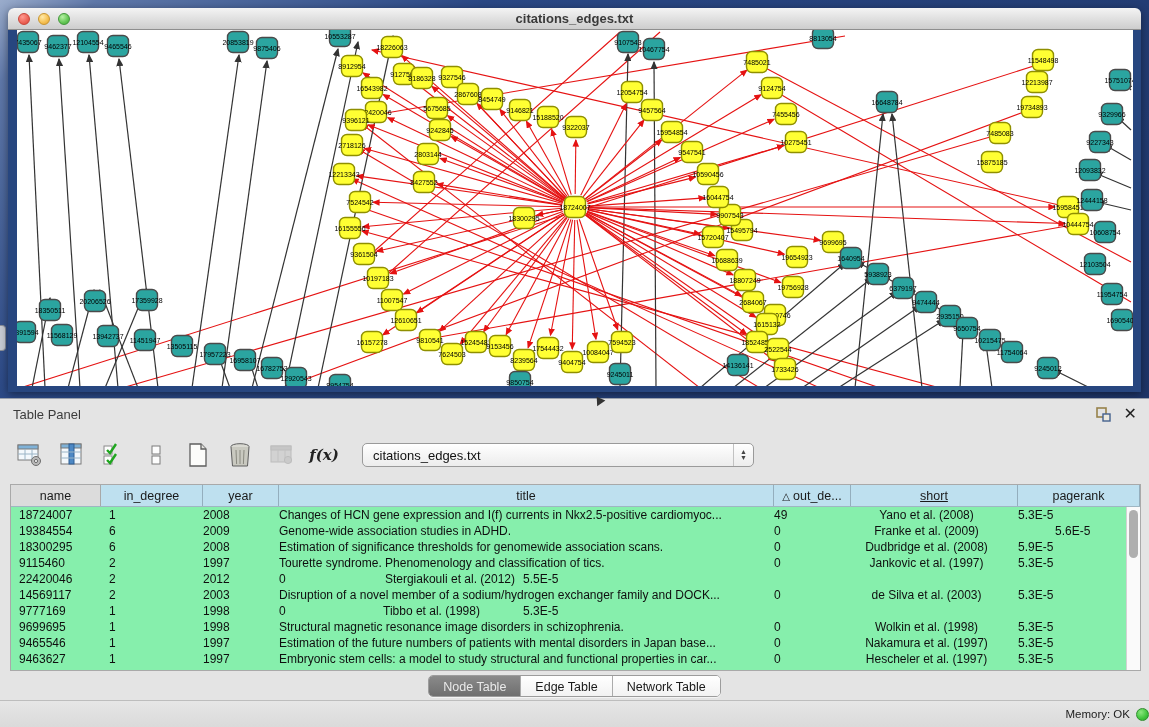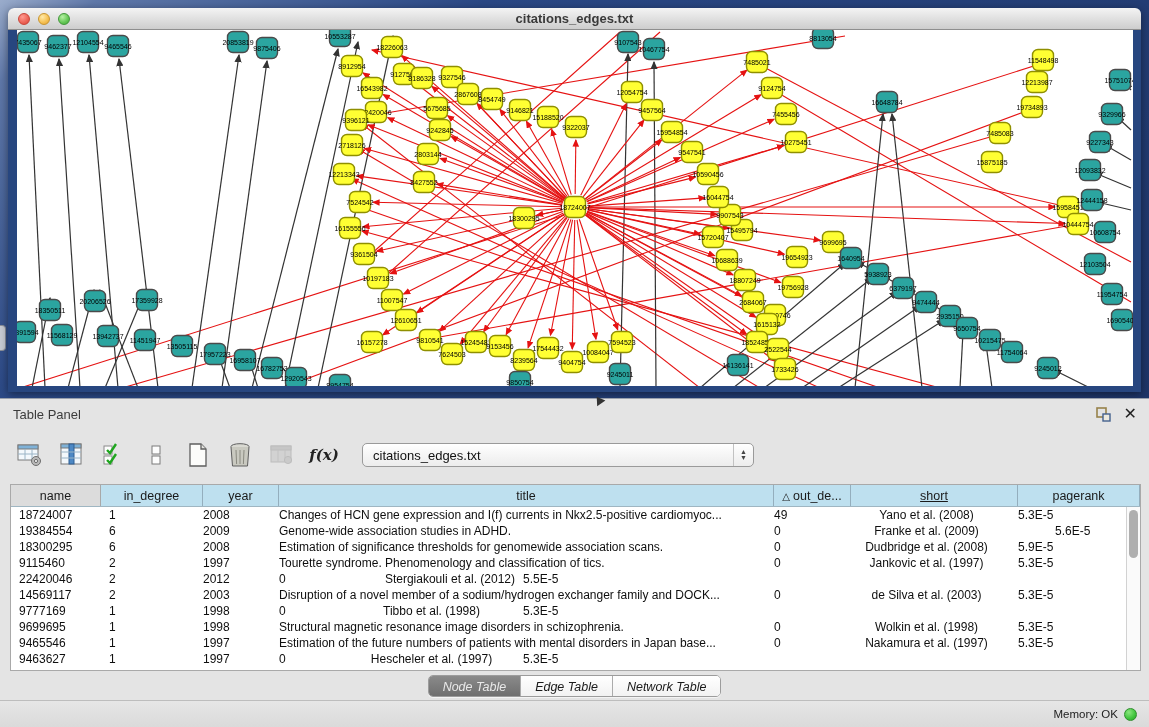--- a/index.html
+++ b/index.html
@@ -39,47 +39,47 @@
   .tbi { width:28px; height:28px; display:flex; align-items:center; justify-content:center; }
   .fx { font-family:"DejaVu Serif","Liberation Serif",serif; font-style:italic; font-size:15px; font-weight:bold; color:#222; }
   .combo { margin-left:10px; width:392px; height:24px; border:1px solid #9A9A9A; border-radius:5px;
     background:linear-gradient(#FFFFFF,#ECECEC); display:flex; align-items:center; position:relative;
     box-shadow:inset 0 1px 0 #fff; }
   .combo-text { padding-left:10px; font-size:13px; color:#111; flex:1; overflow:hidden; white-space:nowrap; }
   .combo-arrows { width:20px; height:100%; border-left:1px solid #C2C2C2; display:flex; flex-direction:column;
     align-items:center; justify-content:center; font-size:7px; color:#444; line-height:6px; }
   
   .tableframe { position:absolute; left:10px; top:85px; width:1131px; height:187px;
-    background:#ffffff; border:1px solid #A9A9A9; overflow:hidden; }
+    background:#86efac; border:1px solid #A9A9A9; overflow:hidden; }
   .thead { display:flex; height:22px; border-bottom:1px solid #9FB6C2; }
   .th { font-size:12.5px; color:#1A1A1A; text-align:center; line-height:22px;
     background:#BEE0EF; border-right:1px solid #94AEBD; overflow:hidden; white-space:nowrap; }
   .th.plain { background:#DCDCDC; border-right:1px solid #A8A8A8; }
   .sortg { font-size:10px; margin-right:3px; }
   .trow { display:flex; height:16px; }
   .td { font-size:12px; color:#0F0F0F; line-height:16px; padding-left:8px;
     overflow:hidden; white-space:nowrap; }
   .td.center { text-align:center; padding-left:0; }
   .vscroll { position:absolute; right:0; top:22px; width:14px; height:163px;
     background:#FAFAFA; border-left:1px solid #D2D2D2; }
   .vthumb { position:absolute; left:2px; top:3px; width:9px; height:48px;
     background:#AFAFAF; border-radius:5px; }
   
   .tabbar { position:absolute; left:0; top:272px; width:1149px; height:30px;
     display:flex; align-items:center; justify-content:center; }
   .segs { display:flex; height:22px; border:1px solid #9C9C9C; border-radius:5px; overflow:hidden;
     background:#FDFDFD; box-shadow:0 1px 0 rgba(255,255,255,.6); }
   .seg { padding:0 14px; font-size:12.5px; line-height:22px; color:#1A1A1A;
-    border-right:1px solid #ABABAB; background:linear-gradient(#FFFFFF,#F2F2F2);font-style:italic; }
+    border-right:1px solid #ABABAB; background:linear-gradient(#FFFFFF,#F2F2F2); }
   .seg:last-child { border-right:none; }
   .seg.sel { background:linear-gradient(#8A8A8A,#6F6F6F); color:#E9E9E9; }
   
   .statusbar { position:absolute; left:0; bottom:0; width:1149px; height:27px;
     background:linear-gradient(#E6E6E6,#DADADA); border-top:1px solid #BDBDBD;
-    display:flex; align-items:center; justify-content:flex-end; padding-right:12px; gap:6px; }
+    display:flex; align-items:center; justify-content:flex-end; gap:6px; }
   .memlabel { font-size:11.5px; color:#222; }
   .memdot { width:13px; height:13px; border-radius:50%;
     background:radial-gradient(circle at 35% 30%,#8BE67E,#3FC43C 60%,#2E9E2C); border:1px solid #2F8F2D; }
 </style>
 </head>
 <body>
 
 <div class="desktop">
   <div class="left-handle"></div>
 
@@ -845,20 +845,21 @@
           <div class="td" style="width: 76px;">1997</div>
           <div class="td" style="width: 495px;">Estimation of the future numbers of patients with mental disorders in Japan base...</div>
           <div class="td" style="width: 77px;">0</div>
           <div class="td center" style="width: 167px;">Nakamura et al. (1997)</div>
           <div class="td" style="width: 110px; flex: 1 1 0%;">5.3E-5</div>
         </div>
         <div class="trow">
           <div class="td" style="width: 90px;">9463627</div>
           <div class="td" style="width: 94px;">1</div>
           <div class="td" style="width: 76px;">1997</div>
+          <div class="td" style="width: 495px;">Embryonic stem cells: a model to study structural and functional properties in car...</div>
           <div class="td" style="width: 77px;">0</div>
           <div class="td center" style="width: 167px;">Hescheler et al. (1997)</div>
           <div class="td" style="width: 110px; flex: 1 1 0%;">5.3E-5</div>
         </div>
       </div>
     <div class="vscroll">
       <div class="vthumb"></div>
     </div>
   </div>
 

